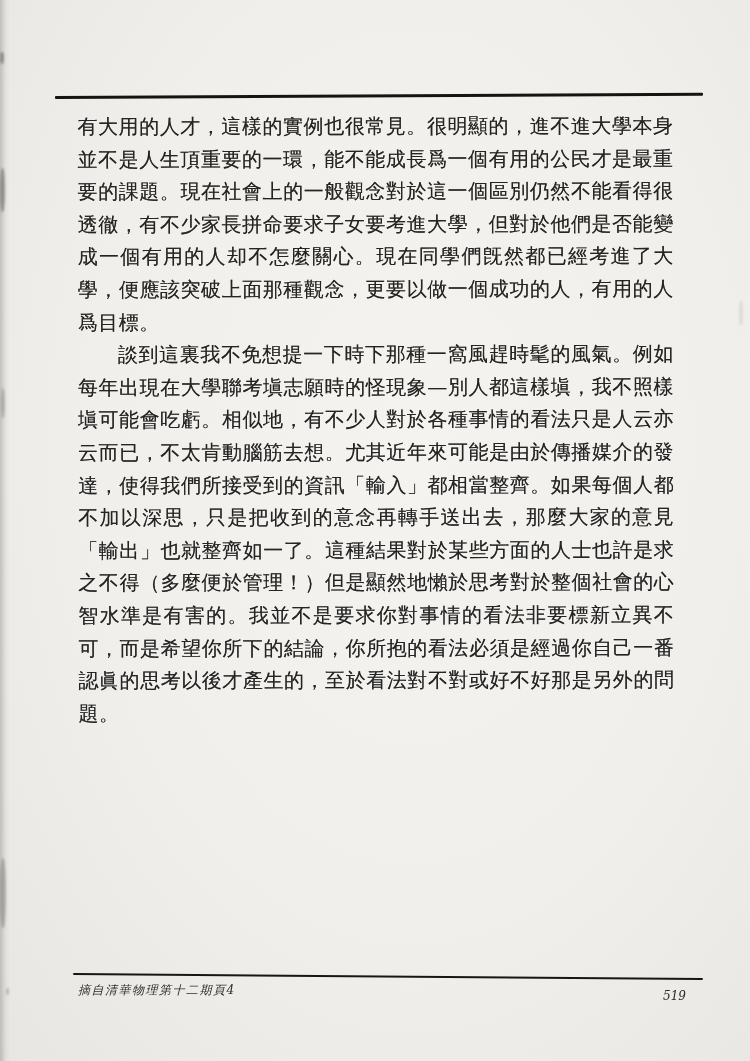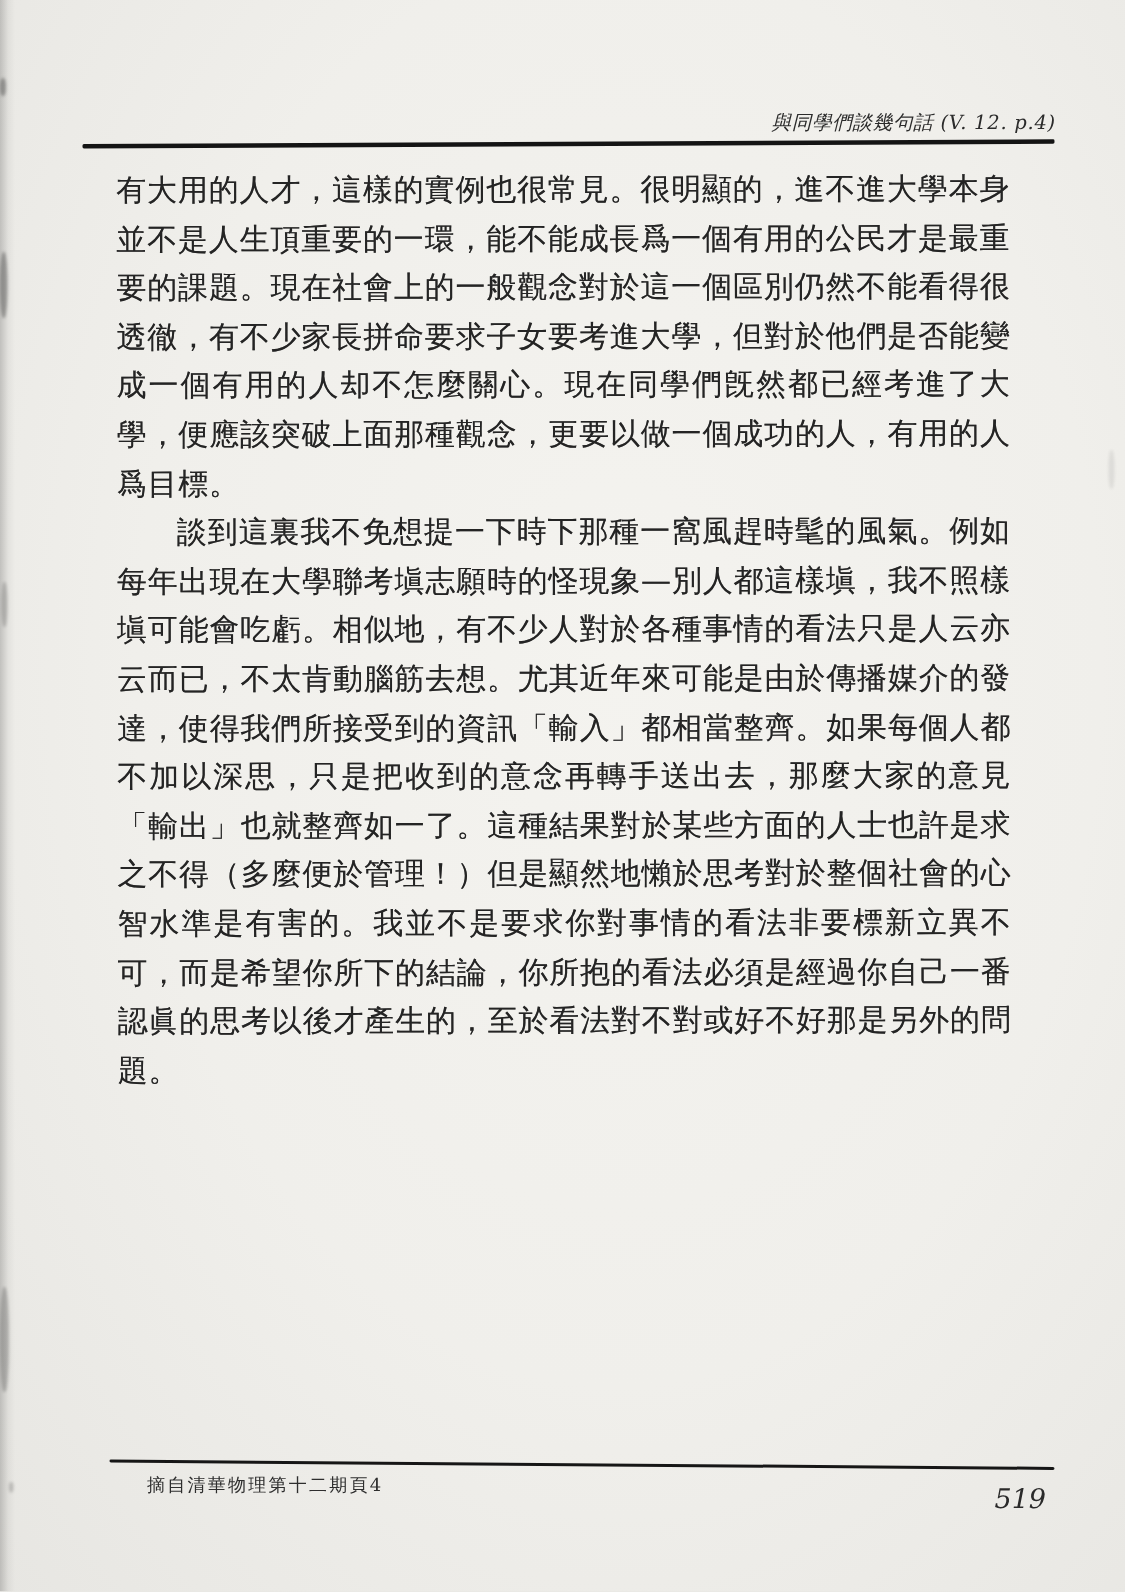--- a/index.html
+++ b/index.html
@@ -90,48 +90,47 @@
     background: #161616;
     transform: rotate(0.45deg);
     transform-origin: left center;
     border-radius: 1px;
   }
   .source-note {
     position: absolute;
     left: 78px;
     top: 982px;
     font-size: 12px;
+    font-style: italic;
     letter-spacing: 1.5px;
     color: #2e2e2e;
     white-space: nowrap;
-    margin-left: 20px;
   }
   .page-number {
     position: absolute;
     left: 663px;
     top: 989px;
-    font-size: 18px;
+    font-size: 12px;
     font-style: italic;
     color: #2a2a2a;
   }
 </style>
 </head>
 <body>
 
 <div class="page">
 
   <div class="left-edge-shadow"></div>
   <div class="speck s1"></div>
   <div class="speck s2"></div>
   <div class="speck s3"></div>
   <div class="speck s4"></div>
   <div class="speck s5"></div>
   <div class="speck s6"></div>
 
-  <span class="running-title">與同學們談幾句話 (V. 12. p.4)</span>
 
   <div class="header-rule"></div>
 
   <div class="doc-body">
     <p class="para">有大用的人才，這樣的實例也很常見。很明顯的，進不進大學本身並不是人生頂重要的一環，能不能成長爲一個有用的公民才是最重要的課題。現在社會上的一般觀念對於這一個區別仍然不能看得很透徹，有不少家長拼命要求子女要考進大學，但對於他們是否能變成一個有用的人却不怎麼關心。現在同學們旣然都已經考進了大學，便應該突破上面那種觀念，更要以做一個成功的人，有用的人爲目標。</p>
     <p class="para indent">談到這裏我不免想提一下時下那種一窩風趕時髦的風氣。例如每年出現在大學聯考塡志願時的怪現象—別人都這樣塡，我不照樣塡可能會吃虧。相似地，有不少人對於各種事情的看法只是人云亦云而已，不太肯動腦筋去想。尤其近年來可能是由於傳播媒介的發達，使得我們所接受到的資訊「輸入」都相當整齊。如果每個人都不加以深思，只是把收到的意念再轉手送出去，那麼大家的意見「輸出」也就整齊如一了。這種結果對於某些方面的人士也許是求之不得（多麼便於管理！）但是顯然地懶於思考對於整個社會的心智水準是有害的。我並不是要求你對事情的看法非要標新立異不可，而是希望你所下的結論，你所抱的看法必須是經過你自己一番認眞的思考以後才產生的，至於看法對不對或好不好那是另外的問題。</p>
   </div>
 
   <div class="footer-rule"></div>
 

